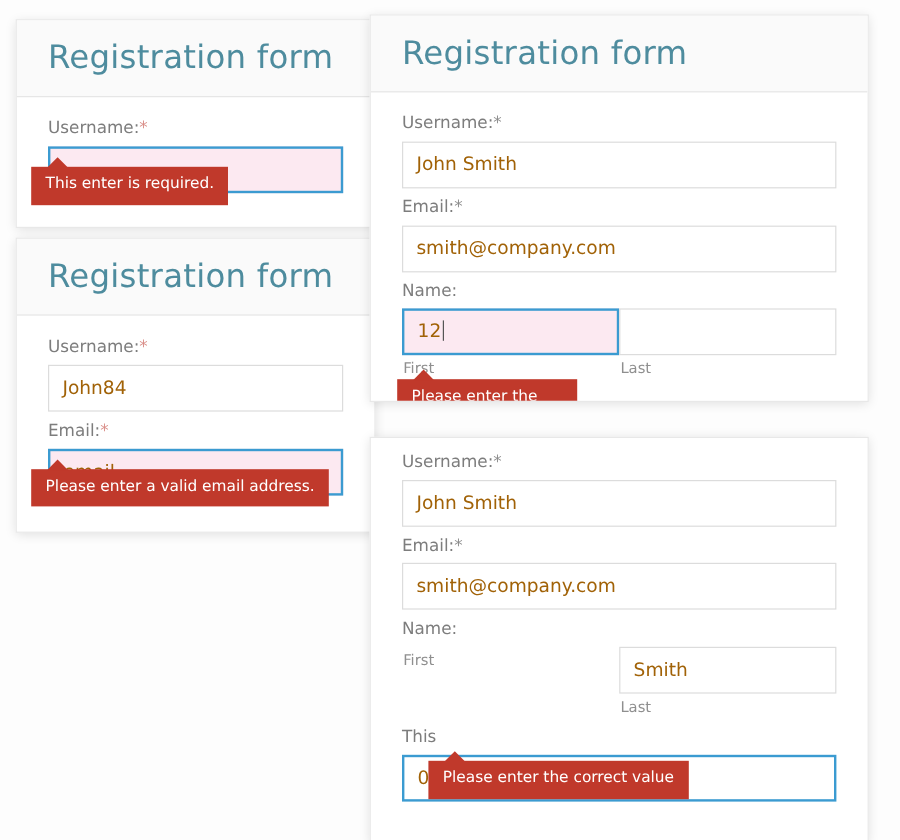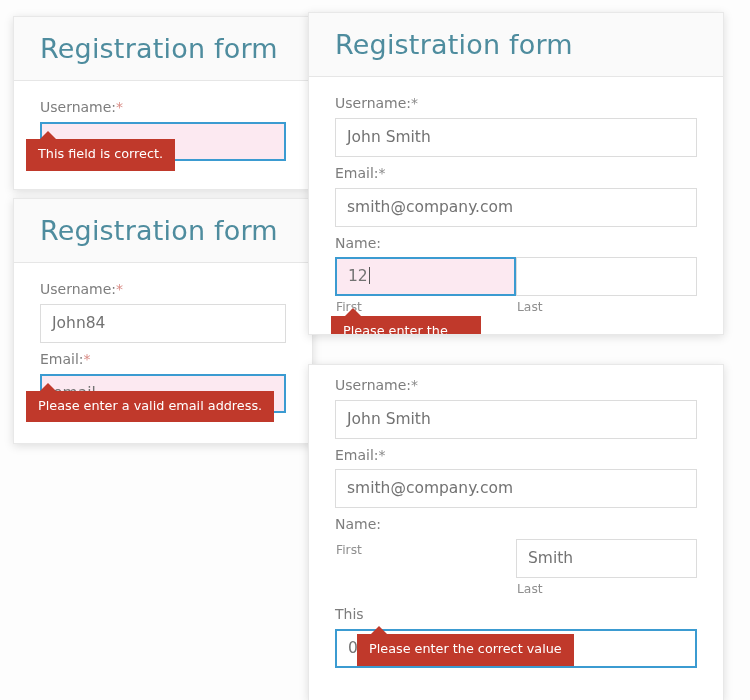--- a/index.html
+++ b/index.html
@@ -56,21 +56,21 @@
   .req { color: #d98c86; }
   .req.plain { color: #8a8a8a; }
 
   .input {
     display: block;
     box-sizing: border-box;
     width: 100%;
     height: 39px;
     border: 1px solid #dcdcdc;
     background: #ffffff;
-    color: #737373;
+    color: #a16207;
     font-family: "DejaVu Sans", sans-serif;
     font-size: 15.5px;
     line-height: 37px;
     padding: 0 11px;
     white-space: nowrap;
     overflow: hidden;
   }
   .input.error {
     border: 2px solid #3b9bd1;
     background: #fce9f1;
@@ -140,21 +140,21 @@
 
 <div class="card" id="card-1">
   <div class="card-header">
     <div class="card-title">Registration form</div>
   </div>
   <div class="card-body">
 
     <div class="field">
       <label class="field-label"><span>Username:</span><span class="req">*</span></label>
       <div class="input error empty"></div>
-      <div class="tip" style="top:46px;left:-14px;">This field is correct.</div>
+      <div class="tip" style="top:46px;left:-14px;">This enter is required.</div>
     </div>
 
   </div>
 </div>
 
 <div class="card" id="card-2">
   <div class="card-header">
     <div class="card-title">Registration form</div>
   </div>
   <div class="card-body">

